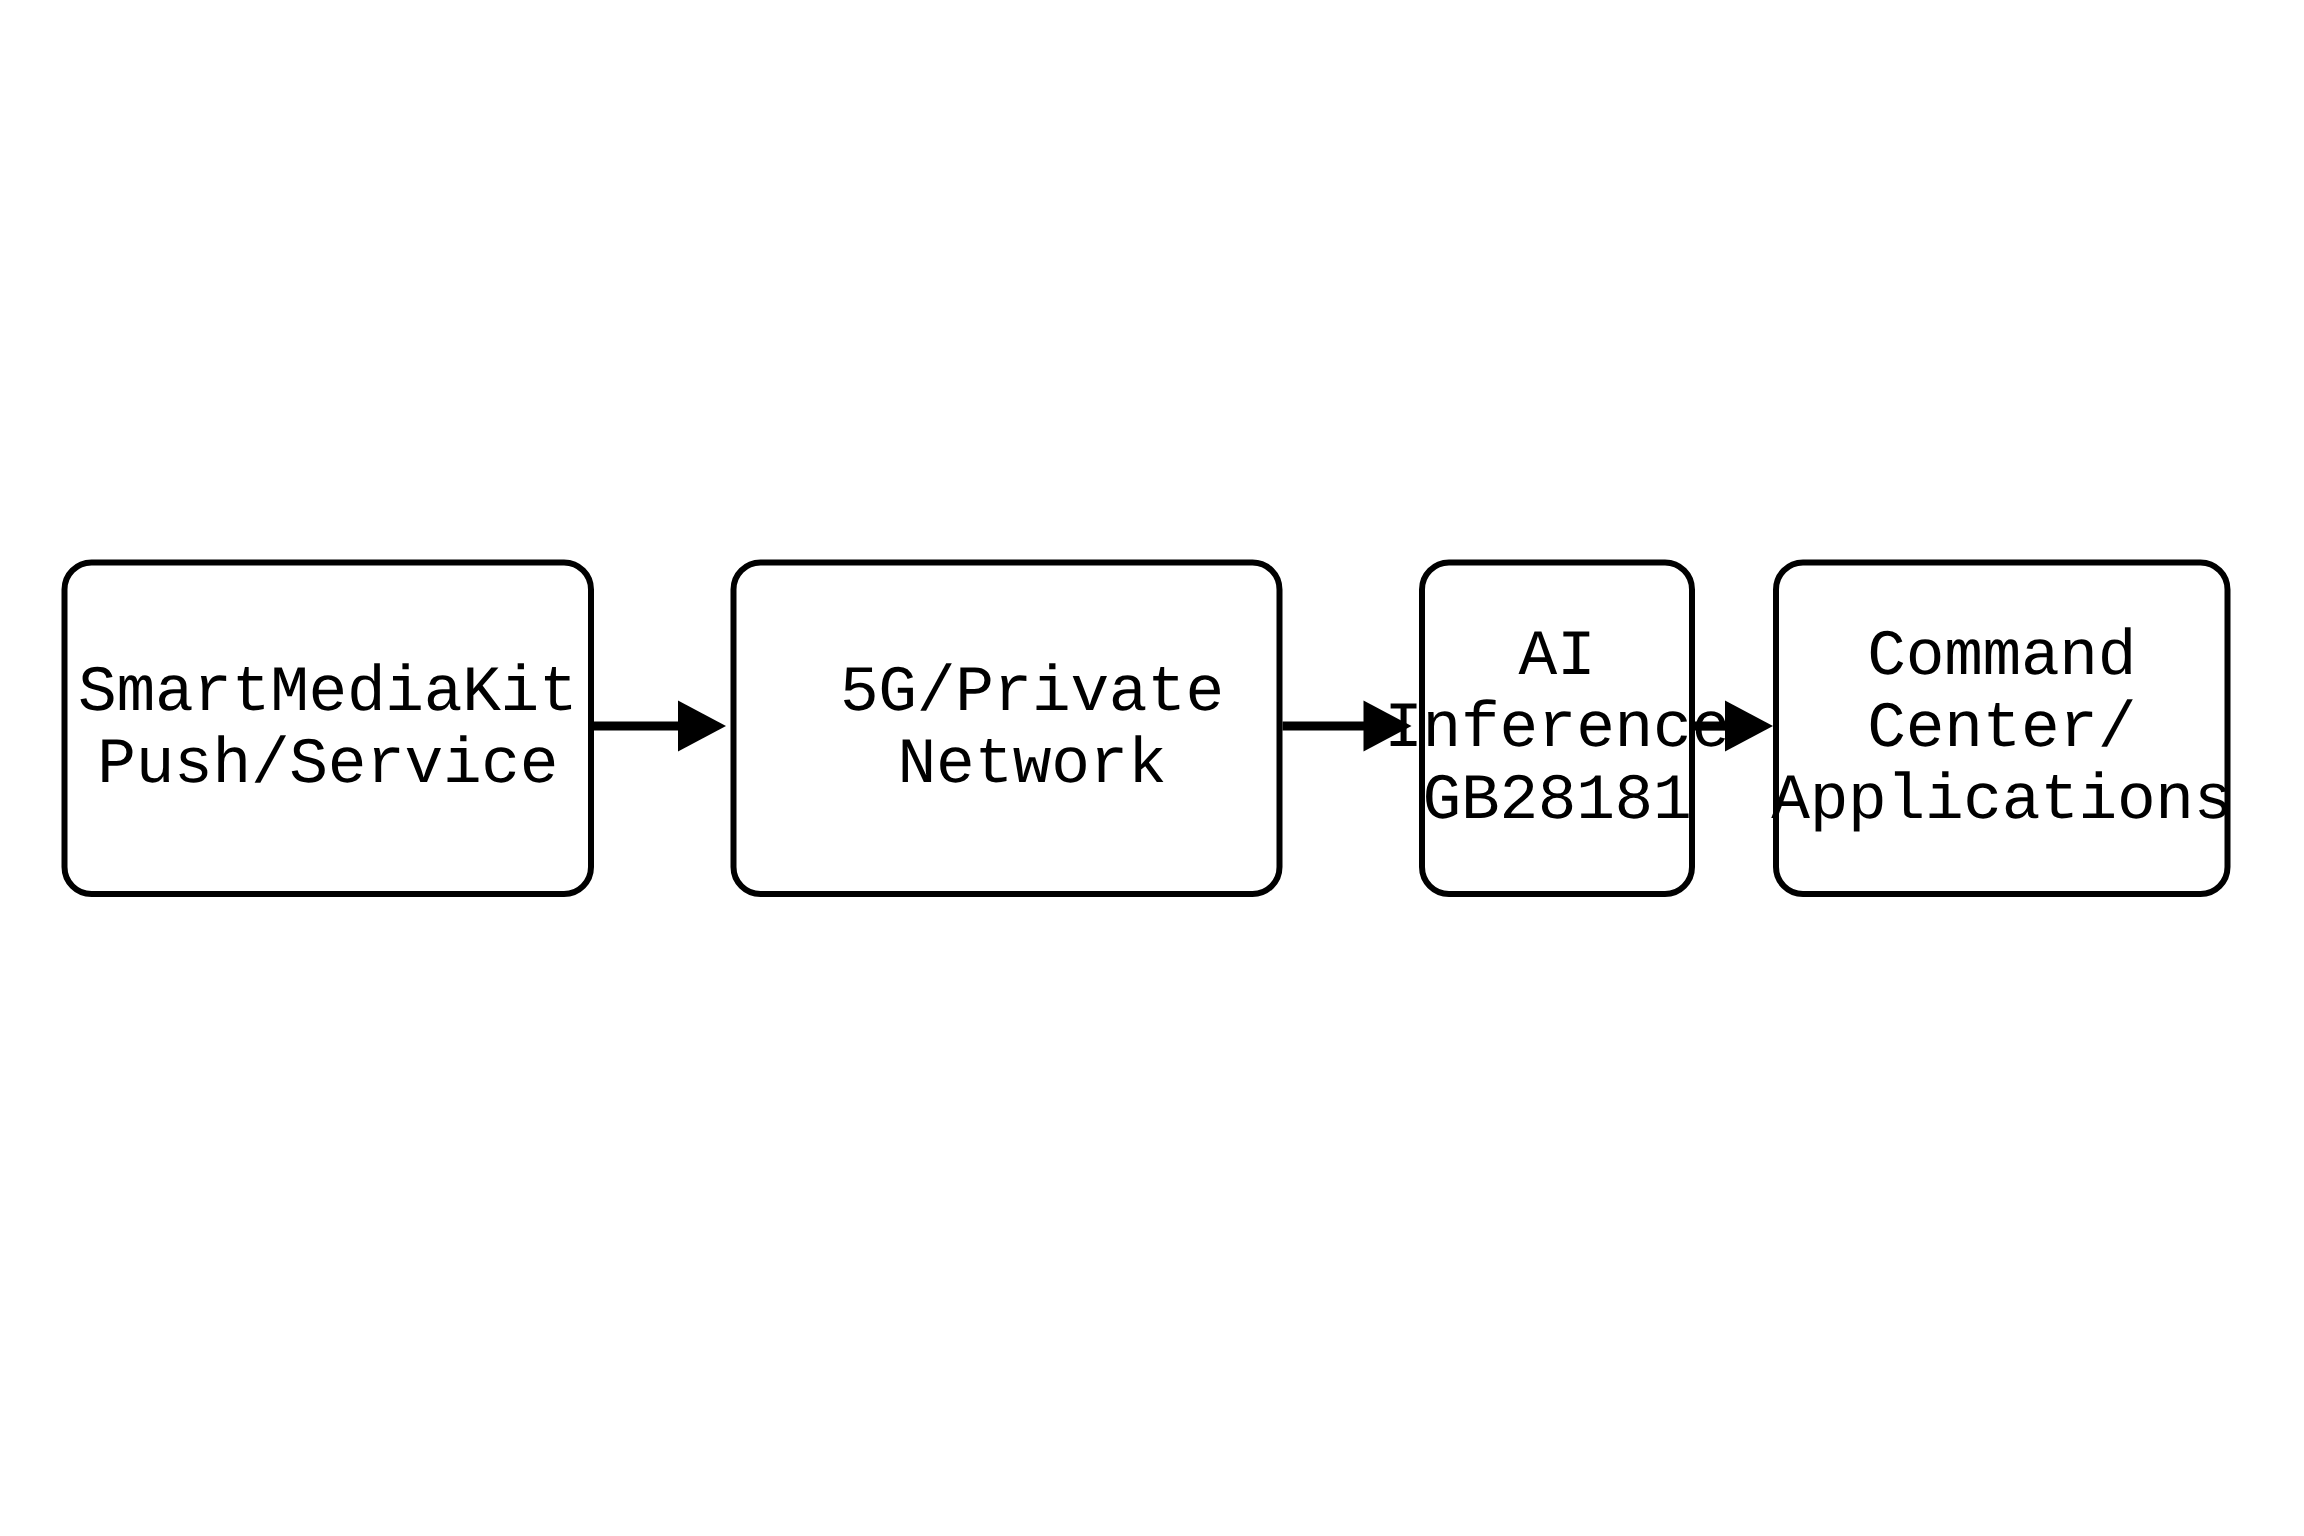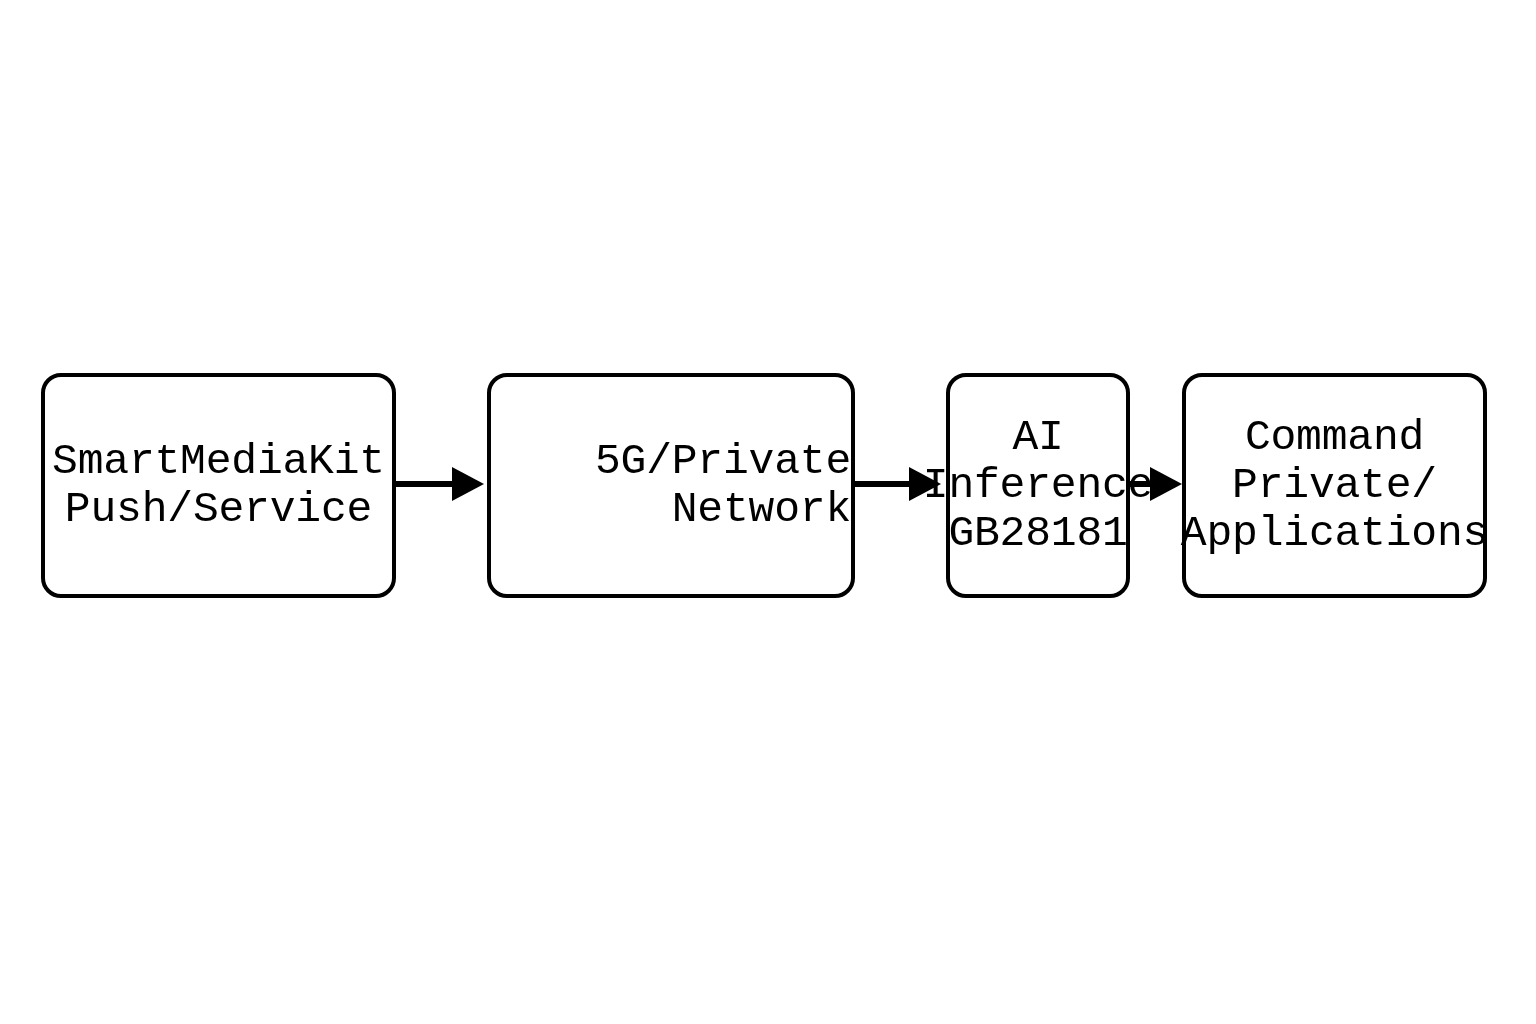--- a/index.html
+++ b/index.html
@@ -28,21 +28,21 @@
   .node-label {
     width: 100%;
     color: #000000;
     font-size: 43px;
     line-height: 48px;
     font-weight: 400;
     white-space: pre;
     letter-spacing: -0.2px;
   }
   .align-center { text-align: center; }
-  .align-left   { text-align: right; }
+  .align-left   { text-align: center; }
   .overflow-label {
     position: absolute;
     left: 50%;
     transform: translateX(-50%);
     width: max-content;
   }
   .edge {
     position: absolute;
     height: 40px;
     display: block;
@@ -80,17 +80,17 @@
 GB28181</div>
   </div>
 
   <svg class="edge" style="left:1130px; top:464px; width:55px;" viewBox="0 0 55 40" width="55" height="40">
     <line x1="0" y1="20" x2="26" y2="20" stroke="#000000" stroke-width="6"></line>
     <polygon points="20,3 52,20 20,37" fill="#000000"></polygon>
   </svg>
 
   <div class="node" id="node-command-center" style="left:1182px; top:373px; width:305px; height:225px;">
     <div class="node-label align-center overflow-label">Command
-Private/
+Center/
 Applications</div>
   </div>
 
 </div>
 
 </body></html>

